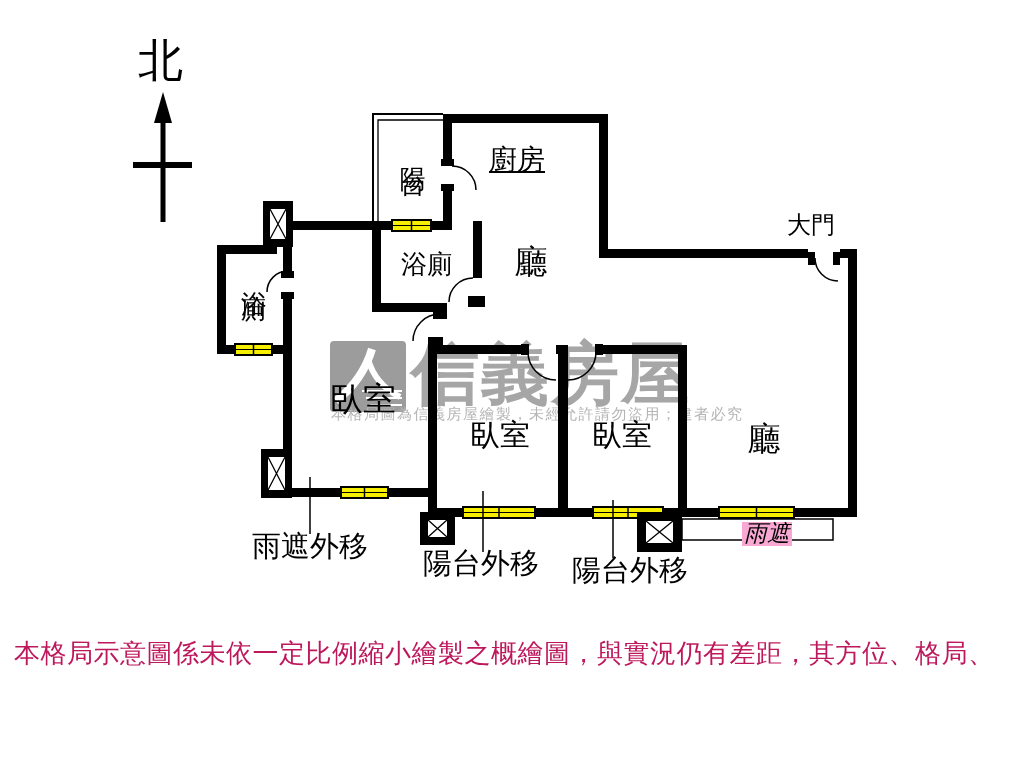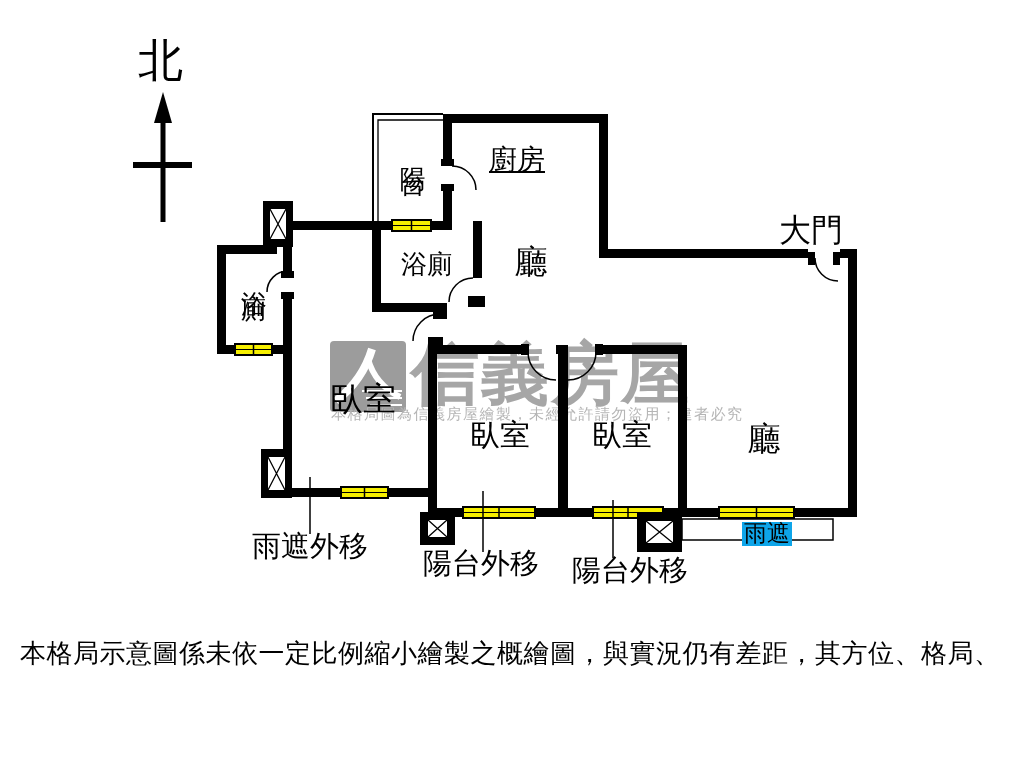--- a/index.html
+++ b/index.html
@@ -12,23 +12,23 @@
   .wm-brand{position:absolute;left:411px;top:338px;font-size:68px;font-weight:700;
             color:#a6a6a6;letter-spacing:2px;white-space:nowrap;line-height:72px;}
   .wm-notice{position:absolute;left:331px;top:405px;font-size:15px;color:#b5b5b5;
              letter-spacing:1.5px;white-space:nowrap;}
   
   #plan{z-index:2;}
   
   #labels{z-index:3;}
   .lbl{position:absolute;color:#000;white-space:nowrap;transform:translateX(-50%);line-height:1.05;}
   .lbl.vert{writing-mode:vertical-rl;transform:none;letter-spacing:3px;}
-  .lbl.bg{background:#0ea5e9;padding:0 2px;}
-  
-  #disclaimer{position:absolute;left:20px;top:636px;width:1000px;z-index:3;color:#000000;}
+  .lbl.bg{background:#f9a8d4;padding:0 2px;font-style:italic;}
+  
+  #disclaimer{position:absolute;left:14px;top:636px;width:1000px;z-index:3;color:#be185d;}
   #disclaimer .dline{font-size:26px;line-height:35.5px;letter-spacing:0.5px;white-space:nowrap;}
 </style>
 </head>
 <body>
 
 <div id="watermark" class="layer">
   <svg class="wm-logo" viewBox="0 0 76 71">
     <rect x="0" y="0" width="76" height="71" rx="4" fill="#9c9c9c"></rect>
     <path d="M 42 8 C 36 28 24 46 6 60" stroke="#ffffff" stroke-width="8" fill="none"></path>
     <path d="M 38 18 C 43 36 54 48 70 56" stroke="#ffffff" stroke-width="6" fill="none"></path>
@@ -173,21 +173,21 @@
   </g>
 </svg>
 
 <div id="labels" class="layer">
   <div class="lbl" style="left:138px;top:38px;font-size:45px;transform:none;">北</div>
 
   <div class="lbl vert" style="left:399px;top:147px;font-size:26px;">陽台</div>
   <div class="lbl" style="left:517px;top:145px;font-size:28px;text-decoration:underline;">廚房</div>
   <div class="lbl" style="left:427px;top:251px;font-size:26px;">浴廁</div>
   <div class="lbl" style="left:531px;top:245px;font-size:33px;">廳</div>
-  <div class="lbl" style="left:811px;top:214px;font-size:32px;">大門</div>
+  <div class="lbl" style="left:811px;top:214px;font-size:24px;font-family:Liberation Mono, monospace;">大門</div>
   <div class="lbl vert" style="left:240px;top:270px;font-size:26px;">浴廁</div>
   <div class="lbl" style="left:363px;top:382px;font-size:33px;">臥室</div>
   <div class="lbl" style="left:500px;top:419px;font-size:30px;">臥室</div>
   <div class="lbl" style="left:622px;top:419px;font-size:30px;">臥室</div>
   <div class="lbl" style="left:764px;top:422px;font-size:33px;">廳</div>
 
   <div class="lbl" style="left:310px;top:531px;font-size:29px;font-family:Liberation Serif, serif;">雨遮外移</div>
   <div class="lbl" style="left:481px;top:548px;font-size:29px;">陽台外移</div>
   <div class="lbl" style="left:630px;top:555px;font-size:29px;">陽台外移</div>
   <div class="lbl bg" style="left:767px;top:522px;font-size:23px;">雨遮</div>

